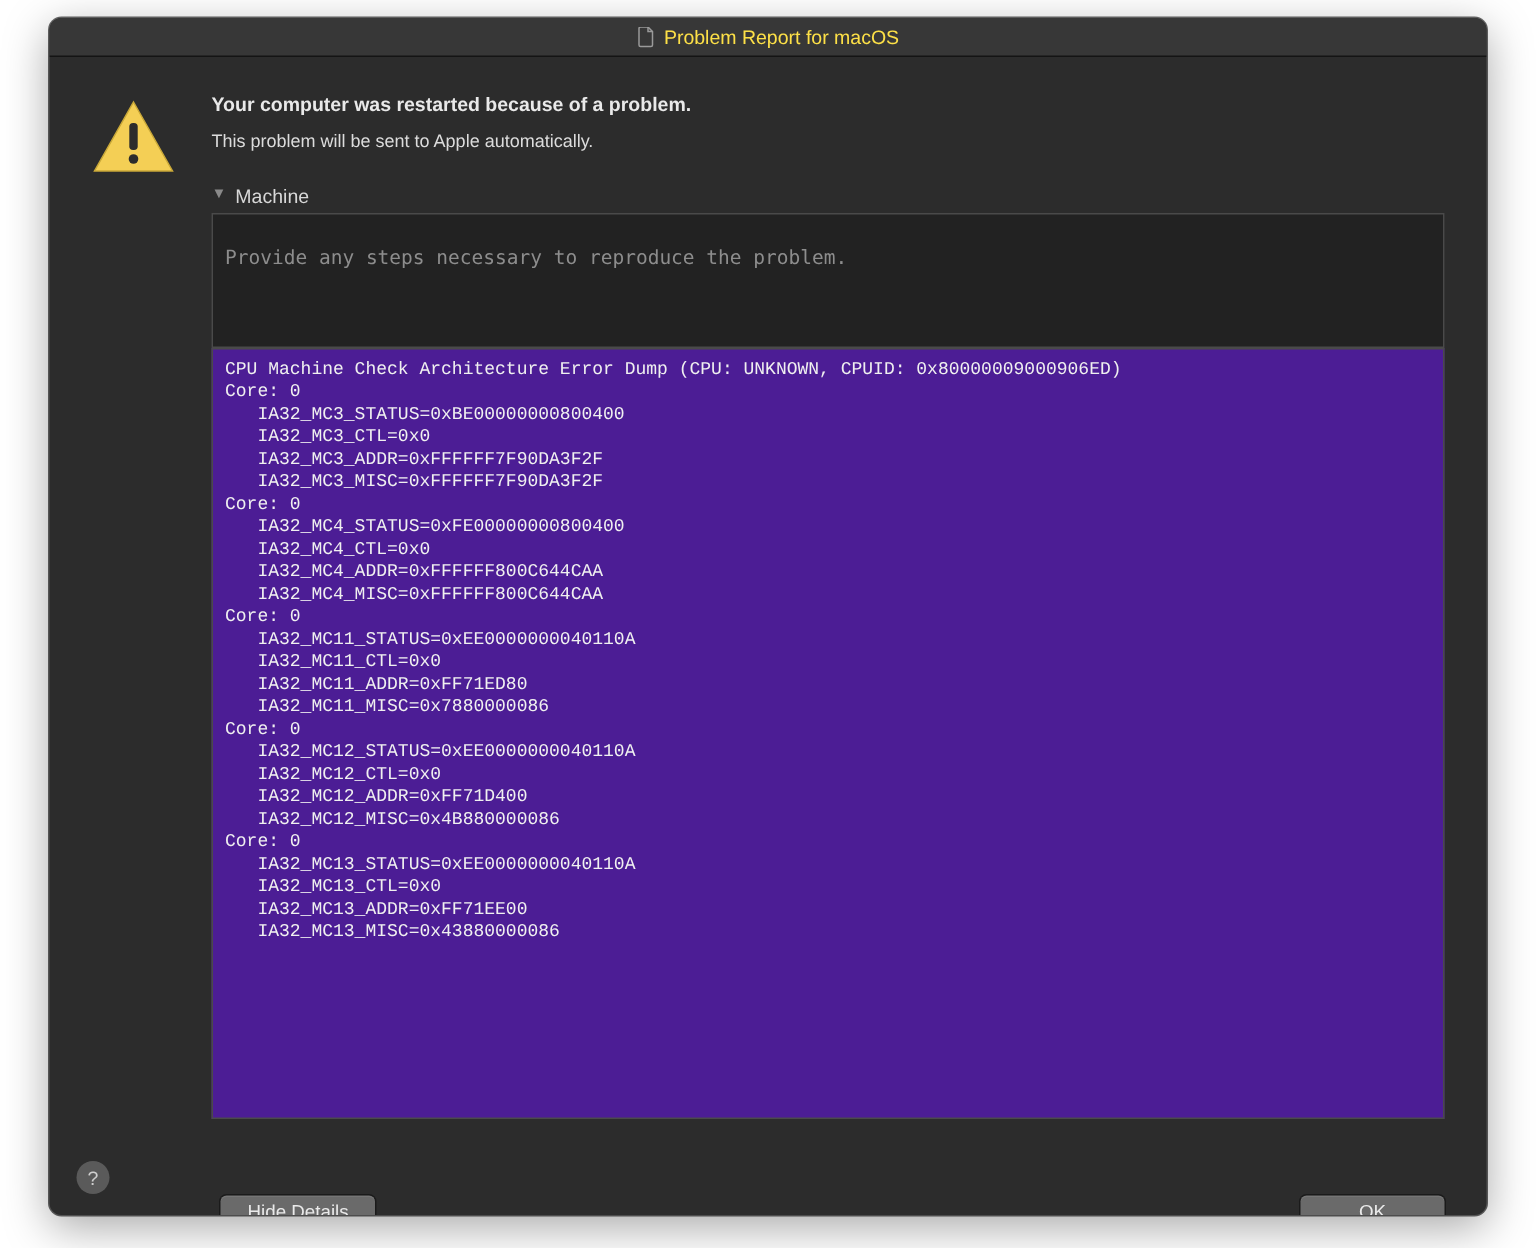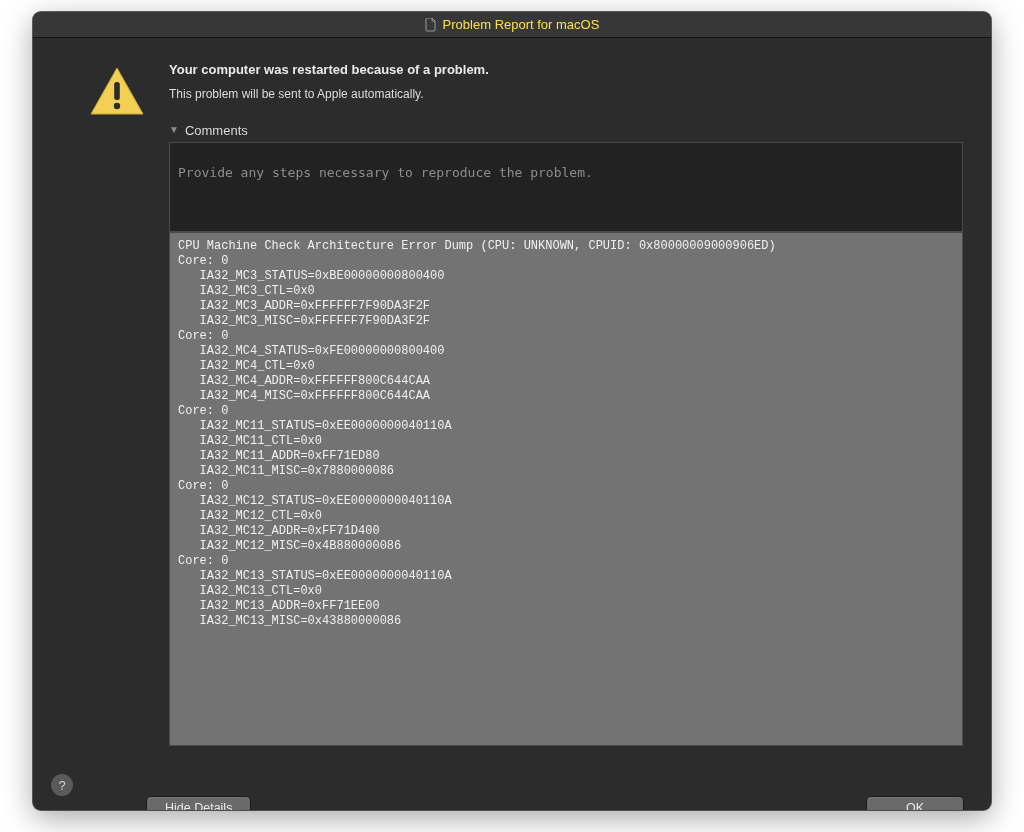--- a/index.html
+++ b/index.html
@@ -23,21 +23,20 @@
       color: #fde047;
       font-size: 13px;
       font-weight: 400;
     }
     .titlebar svg { display:block; }
     .content {
       flex: 1 1 auto;
       padding: 24px 28px 0 28px;
       display: flex; flex-direction: row;
       gap: 20px;
-      margin-left: 28px;
     }
     .icon-col { width: 60px; flex: 0 0 60px; padding-top: 4px; }
     .warn-icon { width: 56px; height: 50px; }
     .main-col { flex: 1 1 auto; display: flex; flex-direction: column; min-width: 0; }
     .heading { color: #e9e9e9; font-size: 13px; font-weight: 700; margin-bottom: 10px; }
     .subheading { color: #dcdcdc; font-size: 12px; font-weight: 400; margin-bottom: 22px; }
     .section-row { display: flex; align-items: center; gap: 6px; margin-bottom: 4px; }
     .section-label { color: #d8d8d8; font-size: 13px; }
     .disclosure { color: #8a8a8a; font-size: 10px; line-height: 1; transform: translateY(-1px); }
     .comments-box {
@@ -48,21 +47,21 @@
       color: #8d8d8d;
       font-size: 13px;
       padding: 22px 8px;
       resize: none;
       outline: none;
     }
     .comments-box::placeholder { color: #8d8d8d; }
     .details-label { color: #d8d8d8; font-size: 13px; margin-top: 14px; margin-bottom: 4px; }
     .details-box {
       flex: 1 1 auto;
-      background: #737373;
+      background: #4c1d95;
       border: 1px solid #4a4a4a;
       color: #f0f0f0;
       font-family: Menlo, Consolas, "Courier New", monospace;
       font-size: 12px;
       line-height: 1.25;
       padding: 6px 8px;
       white-space: pre;
       overflow: auto;
       margin-bottom: 14px;
     }
@@ -121,21 +120,21 @@
         </svg>
       </span>
     </div>
 
     <div class="main-col">
       <div class="heading">Your computer was restarted because of a problem.</div>
       <div class="subheading">This problem will be sent to Apple automatically.</div>
 
       <div class="section-row">
         <span class="disclosure">▼</span>
-        <span class="section-label">Comments</span>
+        <span class="section-label">Machine</span>
       </div>
       <textarea class="comments-box" placeholder="Provide any steps necessary to reproduce the problem." style=""></textarea>
 
       <div class="details-box">CPU Machine Check Architecture Error Dump (CPU: UNKNOWN, CPUID: 0x80000009000906ED)
 Core: 0
    IA32_MC3_STATUS=0xBE00000000800400
    IA32_MC3_CTL=0x0
    IA32_MC3_ADDR=0xFFFFFF7F90DA3F2F
    IA32_MC3_MISC=0xFFFFFF7F90DA3F2F
 Core: 0

